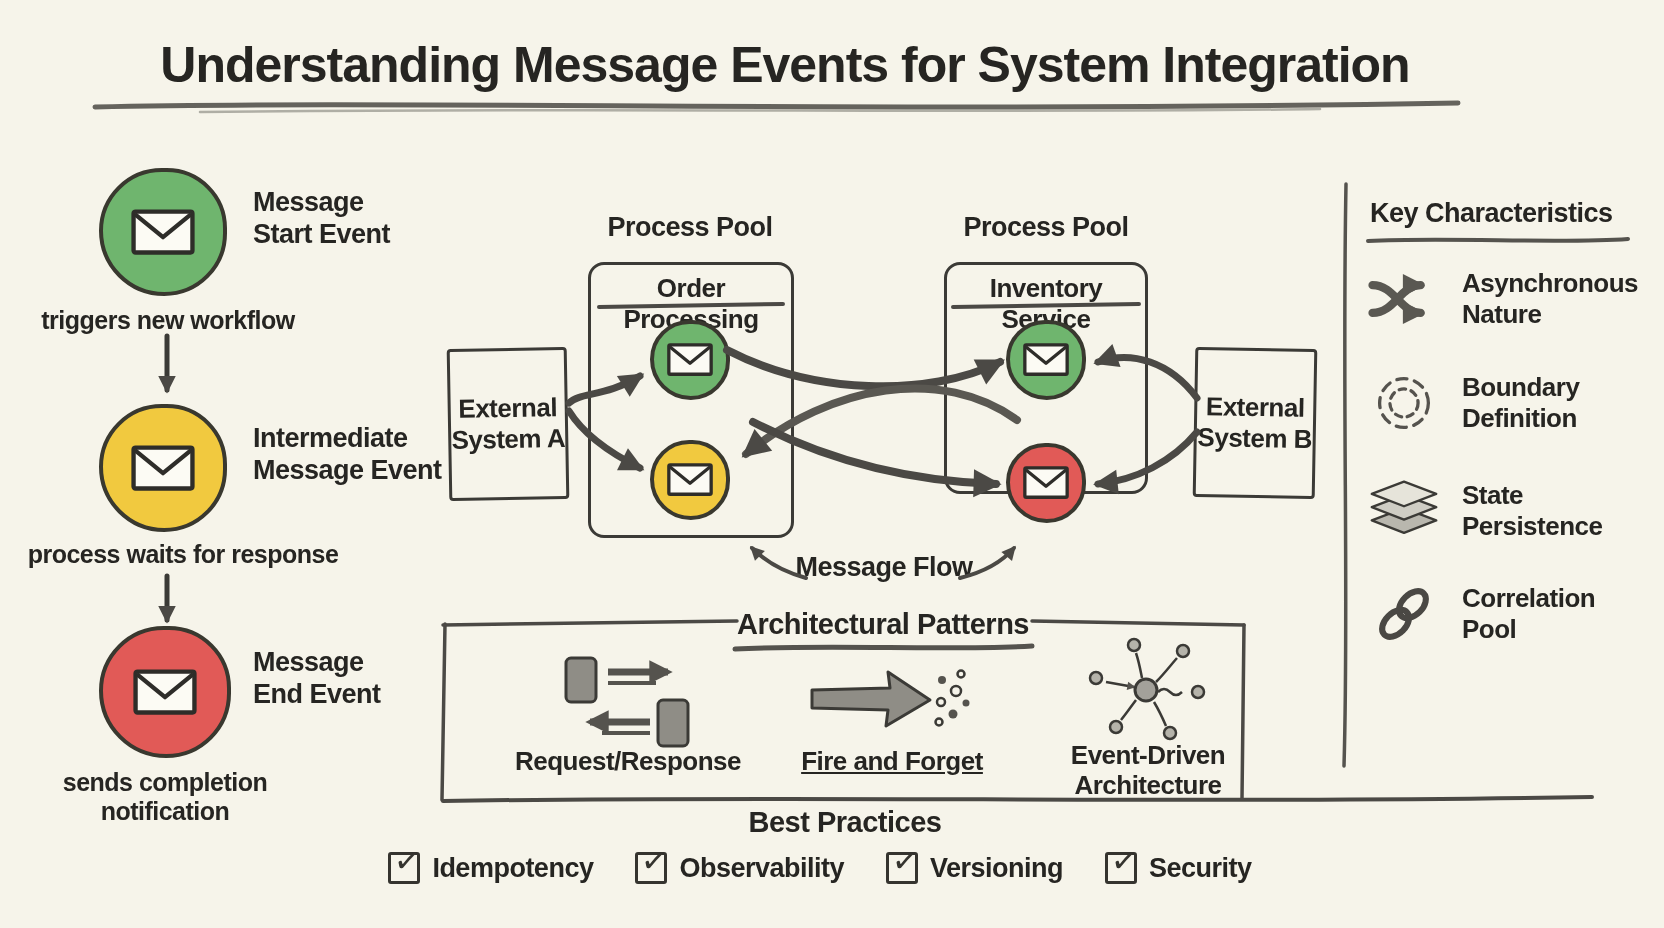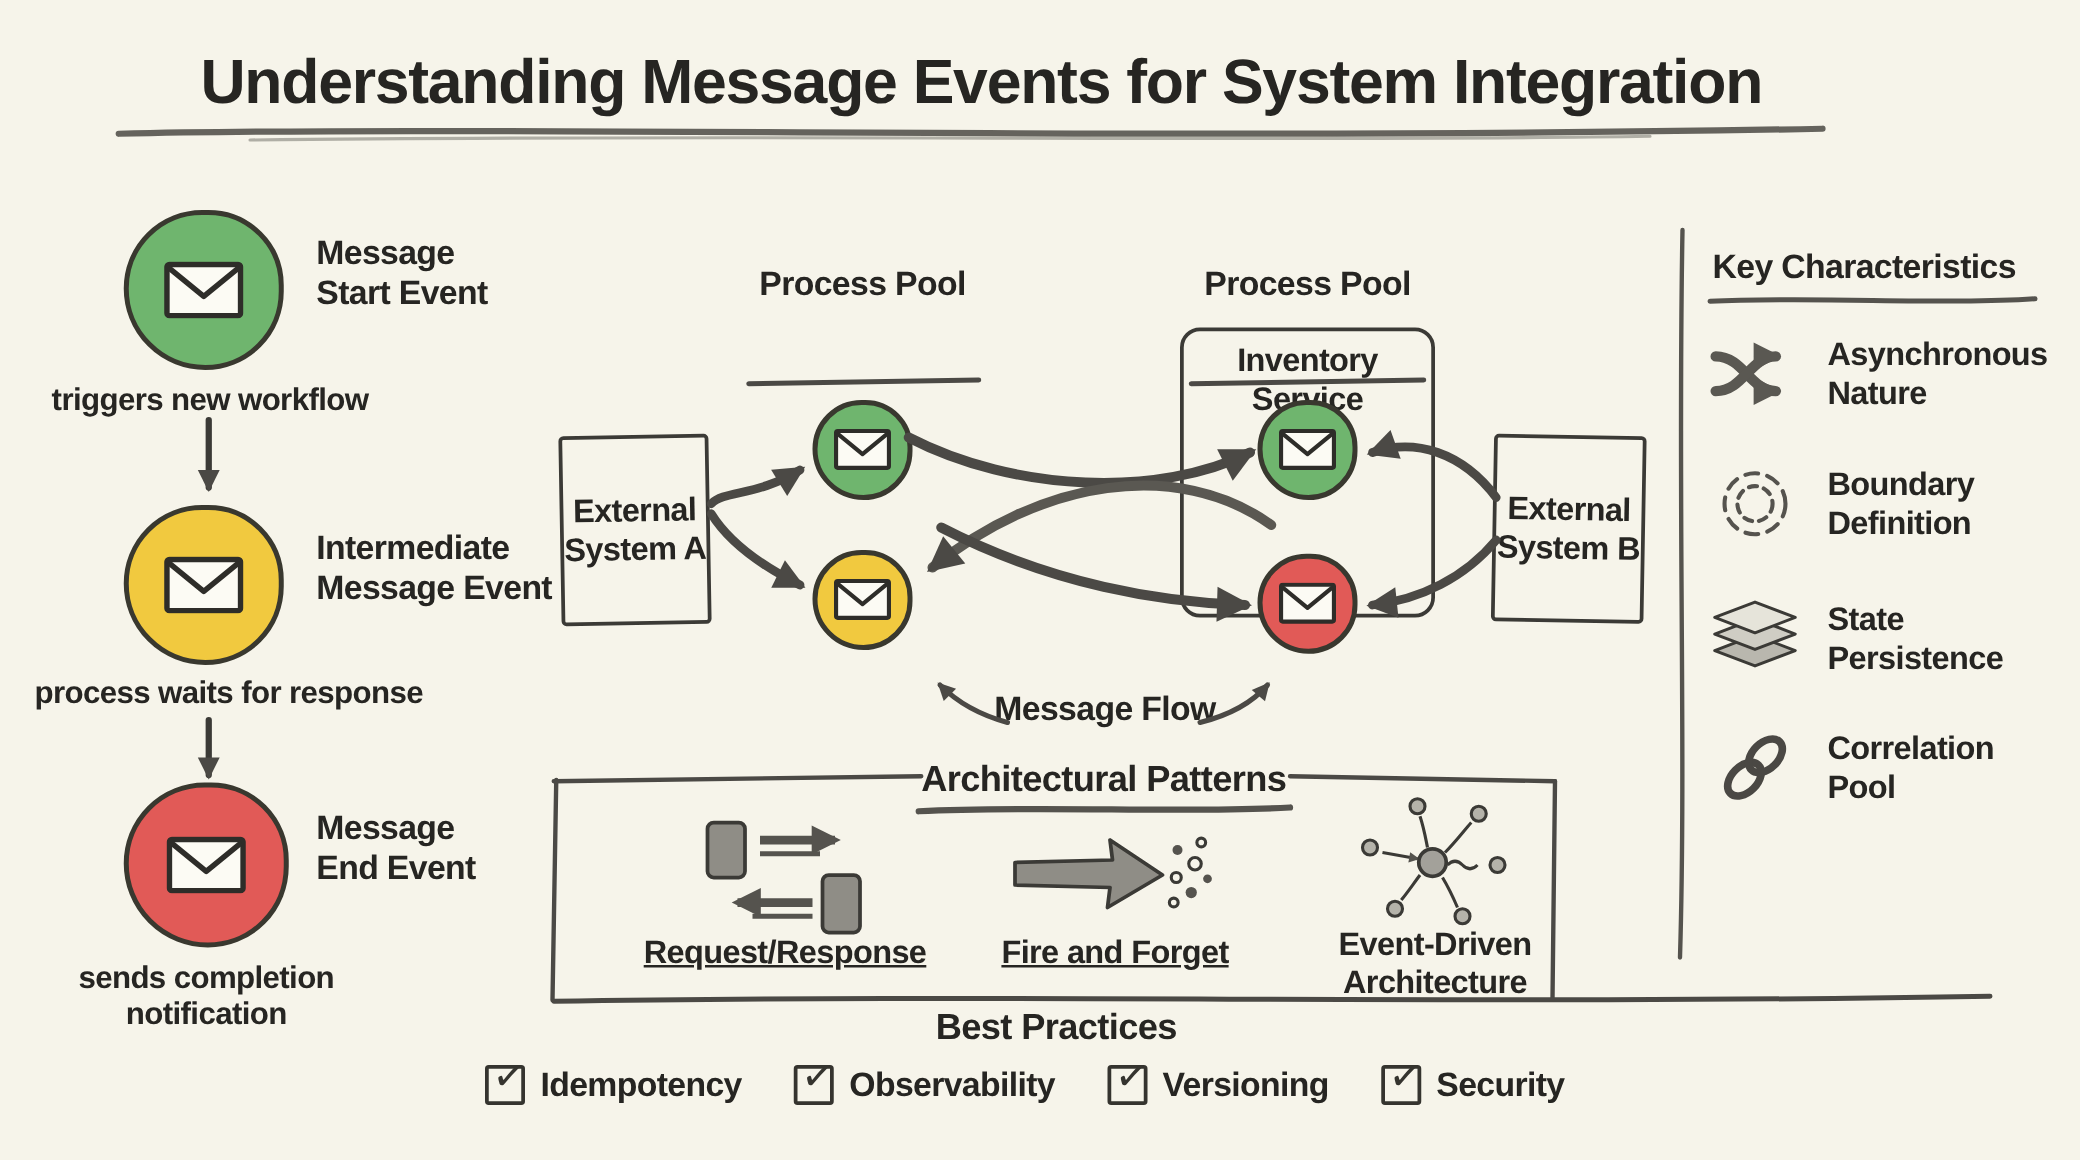--- a/index.html
+++ b/index.html
@@ -92,20 +92,23 @@
     <span style="display:block">End Event</span>
   </div>
   <div class="abs txt caption ctr" style="left:165px;top:768px;">
     <span style="display:block">sends completion</span>
     <span style="display:block">notification</span>
   </div>
 
   <div class="abs txt overline ctr" style="left:690px;top:212px;">Process Pool</div>
   <div class="abs txt overline ctr" style="left:1046px;top:212px;">Process Pool</div>
 
+  <div class="abs pool" style="left:588px;top:262px;width:206px;height:276px;">
+    <div class="pool-title">Order Processing</div>
+  </div>
   <div class="abs pool" style="left:944px;top:262px;width:204px;height:232px;">
     <div class="pool-title">Inventory Service</div>
   </div>
 
   <div class="evt" style="left:650px;top:320px;width:80px;height:80px;background:#6fb56e;z-index:2;">
     <svg viewBox="0 0 50 36" width="46">
       <rect x="2" y="2" width="46" height="32" rx="1.5" fill="#fcfbf4" stroke="#2e2d29" stroke-width="3.6"></rect>
       <path d="M3 4 L25 22 L47 4" fill="none" stroke="#2e2d29" stroke-width="3.6" stroke-linejoin="round"></path>
     </svg>
   </div>
@@ -147,21 +150,21 @@
         <path d="M1,1 L11,6 L1,11 Z" fill="#55534e"></path>
       </marker>
     </defs>
     <rect x="10" y="8" width="30" height="44" rx="5" fill="#8f8d86" stroke="#3b3a36" stroke-width="3"></rect>
     <line x1="52" y1="22" x2="112" y2="22" stroke="#55534e" stroke-width="7" marker-end="url(#pah)"></line>
     <line x1="52" y1="33" x2="100" y2="33" stroke="#55534e" stroke-width="4"></line>
     <rect x="102" y="50" width="30" height="46" rx="5" fill="#8f8d86" stroke="#3b3a36" stroke-width="3"></rect>
     <line x1="94" y1="72" x2="34" y2="72" stroke="#55534e" stroke-width="7" marker-end="url(#pah)"></line>
     <line x1="94" y1="83" x2="46" y2="83" stroke="#55534e" stroke-width="4"></line>
   </svg>
-  <div class="abs txt pat-label ctr" style="left:628px;top:746px;text-decoration:underline;">Request/Response</div>
+  <div class="abs txt pat-label ctr" style="left:628px;top:746px;">Request/Response</div>
 
   <svg class="abs" style="left:808px;top:658px;" width="170" height="86" viewBox="0 0 170 86">
     <polygon points="4,32 82,30 80,14 122,42 78,68 80,52 4,50" fill="#8f8d86" stroke="#3b3a36" stroke-width="3" stroke-linejoin="round"></polygon>
     <circle cx="134" cy="22" r="4" fill="#55534e"></circle>
     <circle cx="148" cy="33" r="5" fill="none" stroke="#3b3a36" stroke-width="2.5"></circle>
     <circle cx="133" cy="44" r="4" fill="none" stroke="#3b3a36" stroke-width="2.5"></circle>
     <circle cx="145" cy="56" r="4.5" fill="#55534e"></circle>
     <circle cx="131" cy="64" r="3.5" fill="none" stroke="#3b3a36" stroke-width="2.5"></circle>
     <circle cx="153" cy="16" r="3.5" fill="none" stroke="#3b3a36" stroke-width="2.5"></circle>
     <circle cx="158" cy="45" r="3.5" fill="#55534e"></circle>

